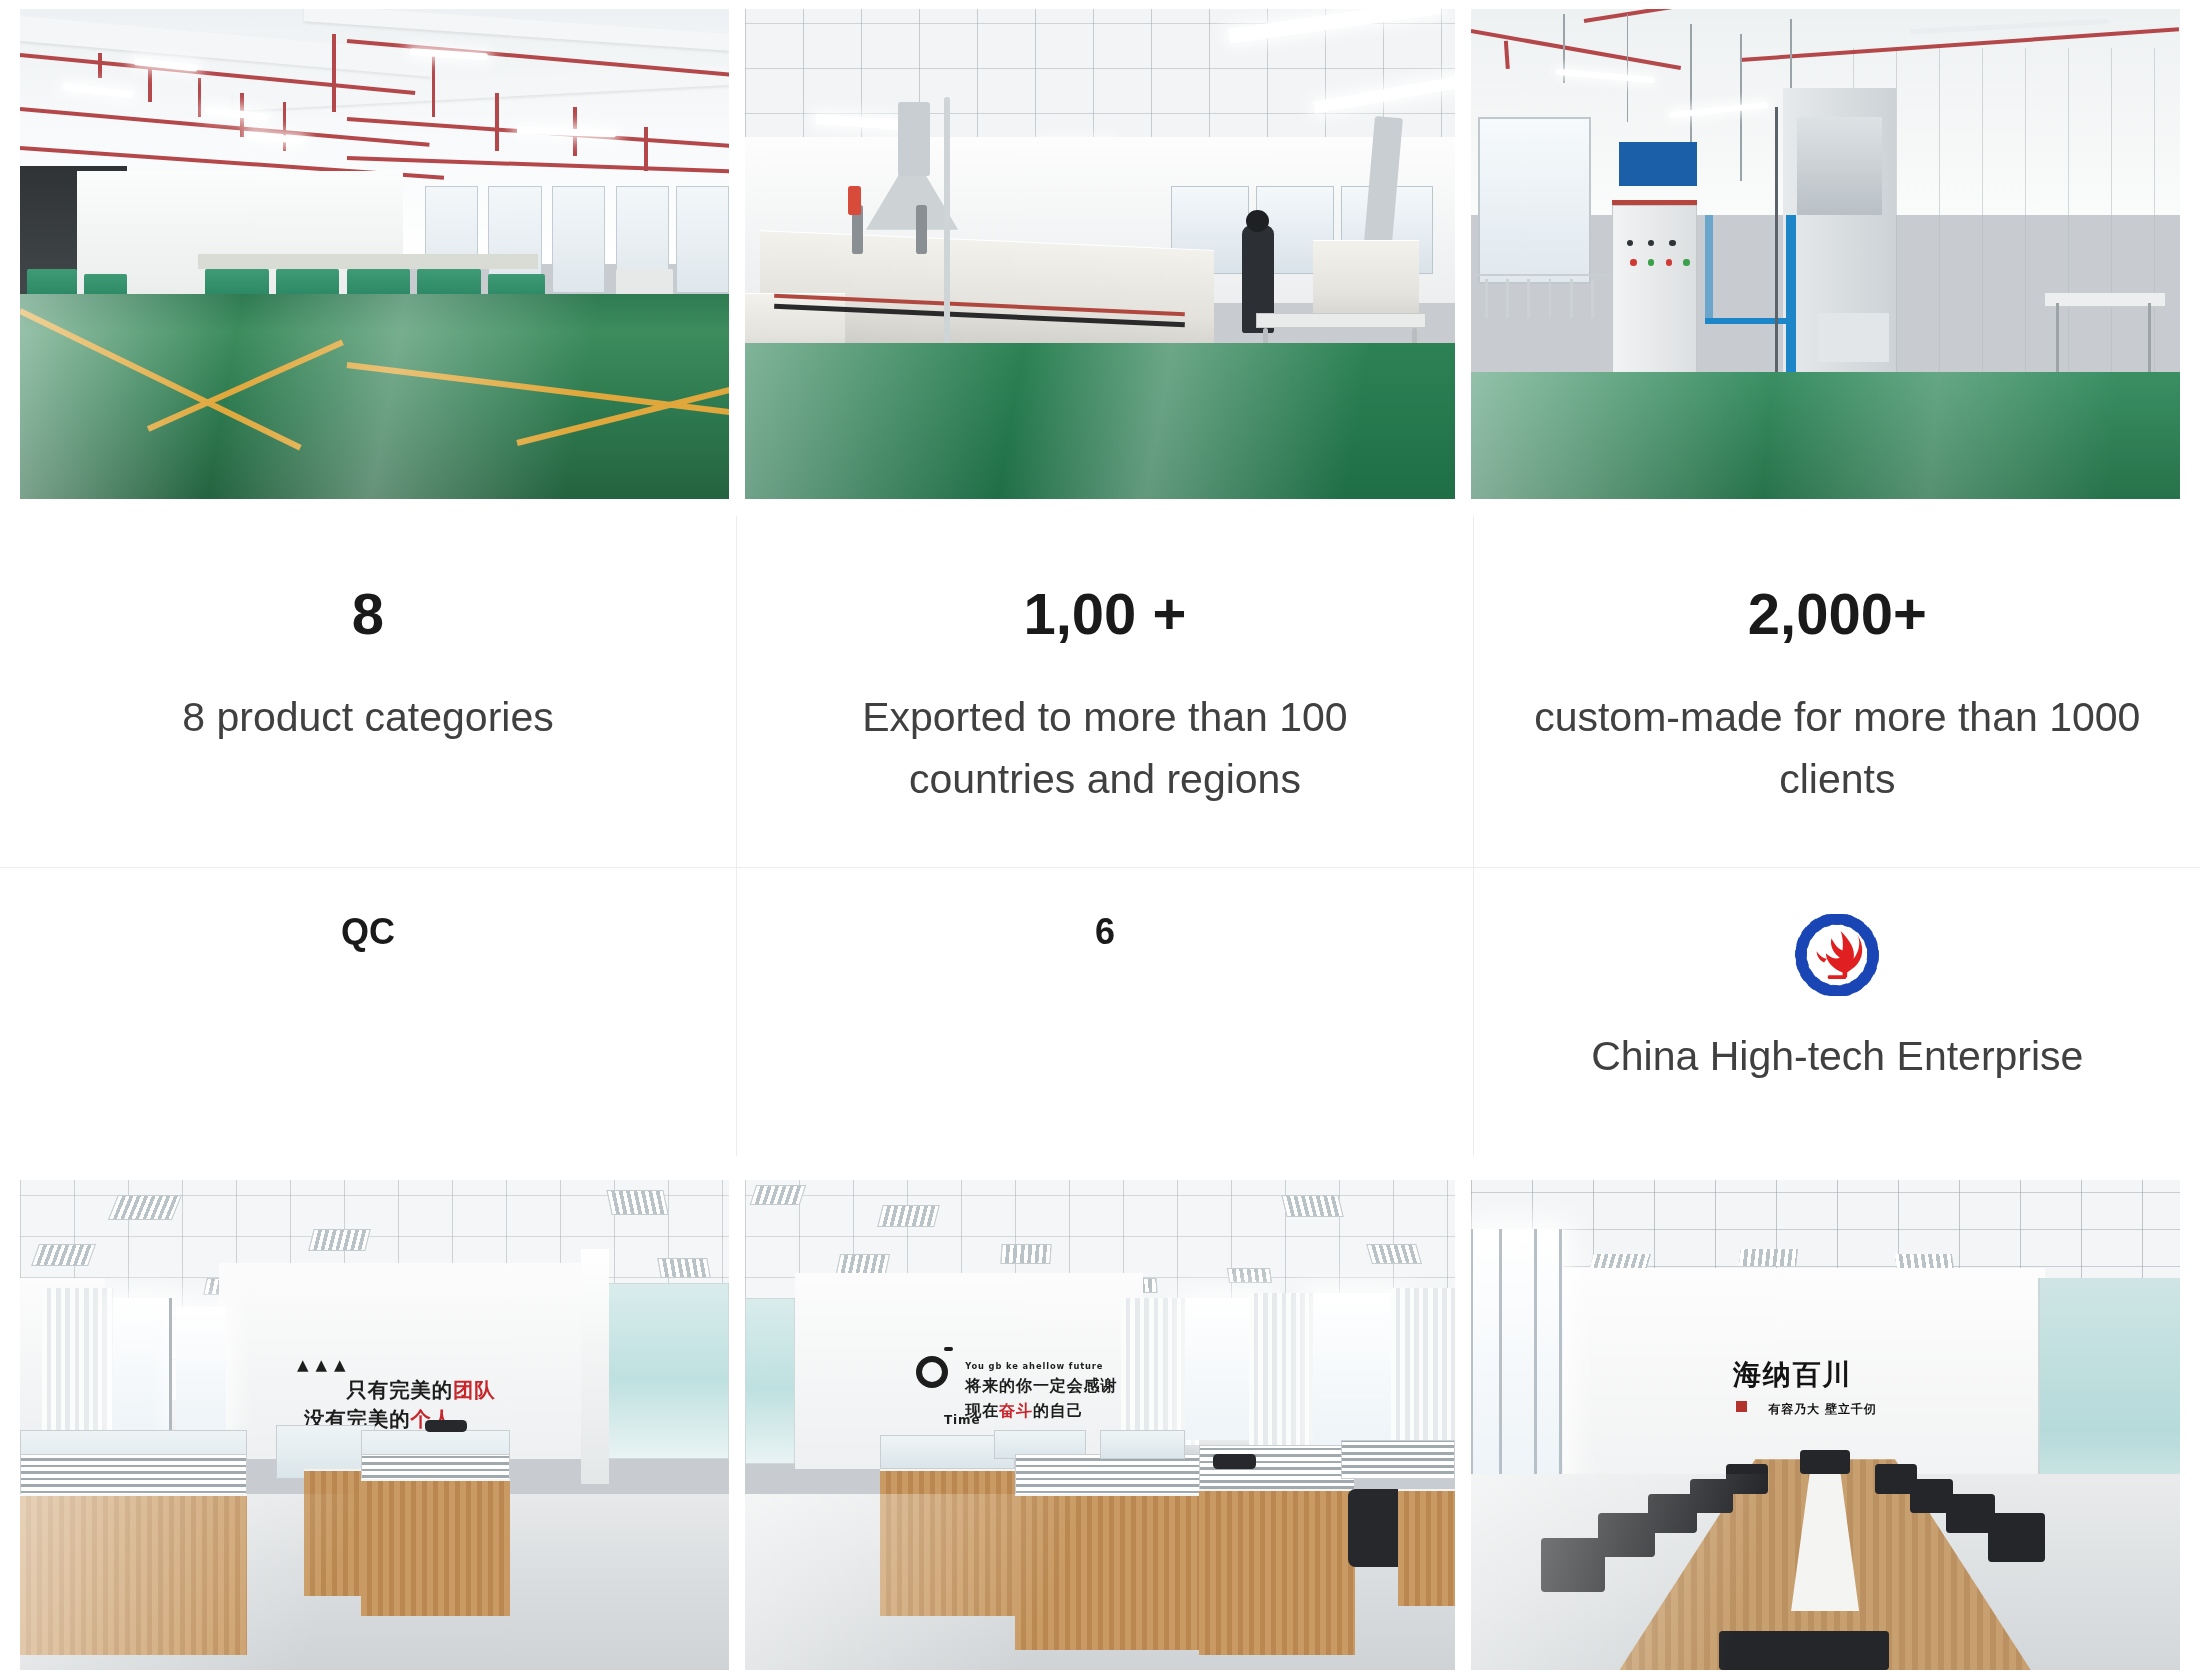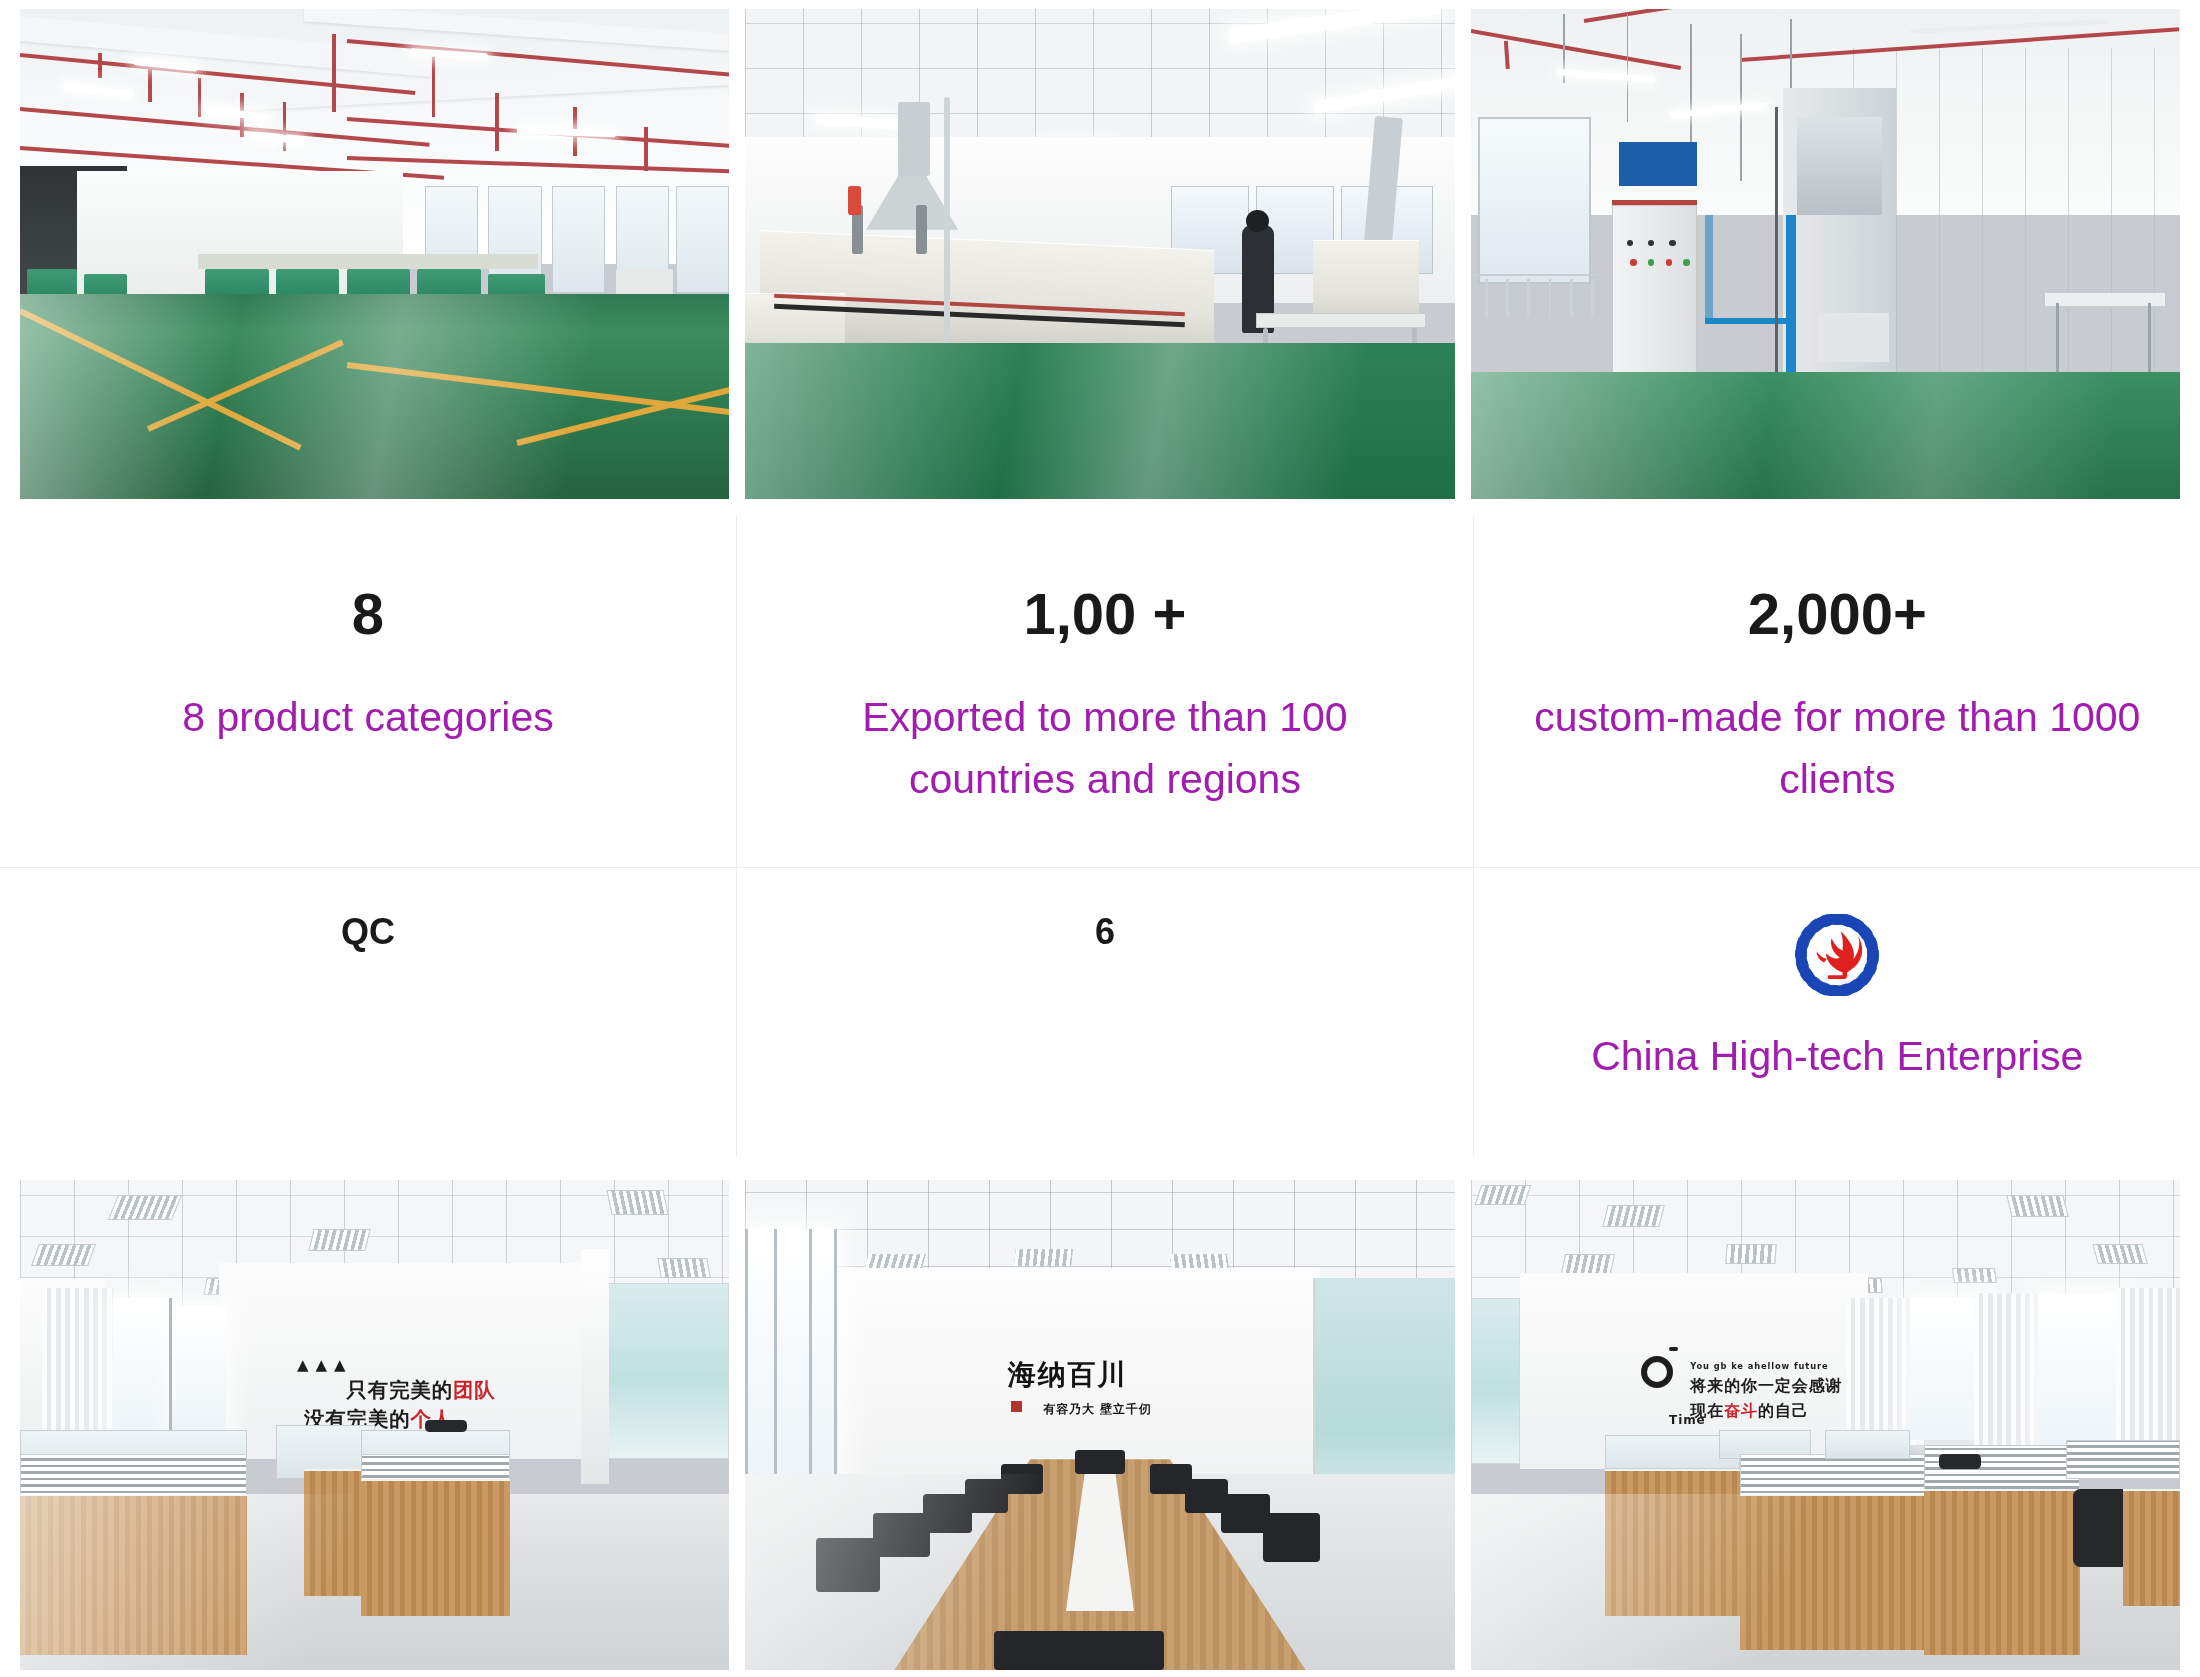--- a/index.html
+++ b/index.html
@@ -285,21 +285,21 @@
     color: #1a1a1a;
     letter-spacing: 0px;
   }
   .stat-number.small { font-size: 36px; }
 
   .stat-text {
     margin-top: 37px;
     font-family: "Liberation Sans", sans-serif;
     font-size: 41px;
     line-height: 1.52;
-    color: #a21caf;
+    color: #404040;
     max-width: 100%;
   }
   .cell.r1 .stat-text { margin-top: 43px; }
   .cell.r2 .stat-text { margin-top: 20.4px; }
 
   .cell.qc .stat-text { text-align: left; align-self: stretch; padding-left: 3.7px; }
 
   
   .logo-wrap {
     width: 126px; height: 83px;
@@ -557,60 +557,20 @@
         <div class="cubeGlass" style="left:36%;top:50%;width:14%;height:11%;"></div>
         <div class="cubeWood" style="left:40%;top:59%;width:13%;height:26%;"></div>
         <div class="cubeGlass" style="left:48%;top:51%;width:21%;height:9%;"></div>
         <div class="cubeSlat" style="left:48%;top:56%;width:21%;height:7%;"></div>
         <div class="cubeWood" style="left:48%;top:61%;width:21%;height:28%;"></div>
         <div class="chair" style="left:57%;top:49%;width:6%;height:2.5%;"></div>
         <div class="floorGloss"></div>
       </div>
     </div>
 
-    <div class="photo cf">
-      <div class="scene">
-        <div class="ceil"></div>
-        <div class="panelLight" style="position:absolute;left:17%;top:15%;width:8%;height:4%;background:#dfe6e8;background-image:repeating-linear-gradient(90deg,#fff 0 3.7px,#b9c2c6 3.7px 7.4px);transform:skew(-16deg);"></div>
-        <div class="panelLight" style="position:absolute;left:38%;top:14%;width:8%;height:3.5%;background:#dfe6e8;background-image:repeating-linear-gradient(90deg,#fff 0 3.7px,#b9c2c6 3.7px 7.4px);transform:skew(-6deg);"></div>
-        <div class="panelLight" style="position:absolute;left:60%;top:15%;width:8%;height:3.5%;background:#dfe6e8;background-image:repeating-linear-gradient(90deg,#fff 0 3.7px,#b9c2c6 3.7px 7.4px);transform:skew(8deg);"></div>
-
-        <div class="wall"></div>
-        <div class="winL"></div>
-        <div class="winMull" style="left:0;top:10%;height:62%;"></div>
-        <div class="winMull" style="left:4%;top:10%;height:62%;"></div>
-        <div class="winMull" style="left:9%;top:10%;height:62%;"></div>
-        <div class="winMull" style="left:12.5%;top:10%;height:62%;"></div>
-        <div class="glassWall"></div>
-
-        <div class="callig" style="left:37%;top:36%;font-size:28px;letter-spacing:1.9px;">海纳百川</div>
-        <div class="callig" style="left:42%;top:45%;font-size:12px;letter-spacing:0.9px;">有容乃大 壁立千仞</div>
-        <div class="stamp" style="left:37.5%;top:45%;width:11px;height:11px;"></div>
-
-        <div class="floor"></div>
-        <div class="table" style="top:57%;width:58%;height:43%;"></div>
-        <div class="runner" style="top:58%;width:20%;height:30%;"></div>
-
-        <div class="chair" style="left:46.5%;top:55%;width:7%;height:5%;"></div>
-        <div class="chair" style="left:36%;top:58%;width:6%;height:6%;"></div>
-        <div class="chair" style="left:31%;top:61%;width:6%;height:7%;"></div>
-        <div class="chair" style="left:25%;top:64%;width:7%;height:8%;"></div>
-        <div class="chair" style="left:18%;top:68%;width:8%;height:9%;"></div>
-        <div class="chair" style="left:10%;top:73%;width:9%;height:11%;"></div>
-        <div class="chair" style="left:57%;top:58%;width:6%;height:6%;"></div>
-        <div class="chair" style="left:62%;top:61%;width:6%;height:7%;"></div>
-        <div class="chair" style="left:67%;top:64%;width:7%;height:8%;"></div>
-        <div class="chair" style="left:73%;top:68%;width:8%;height:10%;"></div>
-        <div class="chair" style="left:35%;top:92%;width:24%;height:8%;"></div>
-
-        <div class="floorGloss" style="position:absolute;bottom:0;width:100%;height:40%;
-             background:linear-gradient(105deg,rgba(255,255,255,.5),rgba(255,255,255,0) 40%);"></div>
-      </div>
-    </div>
-
     <div class="photo of">
       <div class="scene">
         <div class="ceil"></div>
         <div class="panelLight" style="left:1%;top:1%;width:7%;height:4%;transform:skew(-18deg);"></div>
         <div class="panelLight" style="left:19%;top:5%;width:8%;height:4.5%;transform:skew(-14deg);"></div>
         <div class="panelLight" style="left:13%;top:15%;width:7%;height:4%;transform:skew(-12deg);"></div>
         <div class="panelLight" style="left:36%;top:13%;width:7%;height:4%;transform:skew(-4deg);"></div>
         <div class="panelLight" style="left:52%;top:20%;width:6%;height:3%;transform:skew(4deg);"></div>
         <div class="panelLight" style="left:68%;top:18%;width:6%;height:3%;transform:skew(8deg);"></div>
         <div class="panelLight" style="left:76%;top:3%;width:8%;height:4.5%;transform:skew(14deg);"></div>
@@ -640,16 +600,56 @@
         <div class="cubeGlass" style="left:50%;top:51%;width:12%;height:6%;"></div>
         <div class="cubeSlat" style="left:64%;top:54%;width:22%;height:10%;"></div>
         <div class="cubeWood" style="left:64%;top:63%;width:22%;height:34%;"></div>
         <div class="cubeSlat" style="left:84%;top:53%;width:16%;height:8%;"></div>
         <div class="chair" style="left:66%;top:56%;width:6%;height:3%;"></div>
         <div class="chair" style="left:85%;top:63%;width:8%;height:16%;border-radius:7.4px;"></div>
         <div class="cubeWood" style="left:92%;top:63%;width:8%;height:24%;"></div>
         <div class="floorGloss"></div>
       </div>
     </div>
+
+    <div class="photo cf">
+      <div class="scene">
+        <div class="ceil"></div>
+        <div class="panelLight" style="position:absolute;left:17%;top:15%;width:8%;height:4%;background:#dfe6e8;background-image:repeating-linear-gradient(90deg,#fff 0 3.7px,#b9c2c6 3.7px 7.4px);transform:skew(-16deg);"></div>
+        <div class="panelLight" style="position:absolute;left:38%;top:14%;width:8%;height:3.5%;background:#dfe6e8;background-image:repeating-linear-gradient(90deg,#fff 0 3.7px,#b9c2c6 3.7px 7.4px);transform:skew(-6deg);"></div>
+        <div class="panelLight" style="position:absolute;left:60%;top:15%;width:8%;height:3.5%;background:#dfe6e8;background-image:repeating-linear-gradient(90deg,#fff 0 3.7px,#b9c2c6 3.7px 7.4px);transform:skew(8deg);"></div>
+
+        <div class="wall"></div>
+        <div class="winL"></div>
+        <div class="winMull" style="left:0;top:10%;height:62%;"></div>
+        <div class="winMull" style="left:4%;top:10%;height:62%;"></div>
+        <div class="winMull" style="left:9%;top:10%;height:62%;"></div>
+        <div class="winMull" style="left:12.5%;top:10%;height:62%;"></div>
+        <div class="glassWall"></div>
+
+        <div class="callig" style="left:37%;top:36%;font-size:28px;letter-spacing:1.9px;">海纳百川</div>
+        <div class="callig" style="left:42%;top:45%;font-size:12px;letter-spacing:0.9px;">有容乃大 壁立千仞</div>
+        <div class="stamp" style="left:37.5%;top:45%;width:11px;height:11px;"></div>
+
+        <div class="floor"></div>
+        <div class="table" style="top:57%;width:58%;height:43%;"></div>
+        <div class="runner" style="top:58%;width:20%;height:30%;"></div>
+
+        <div class="chair" style="left:46.5%;top:55%;width:7%;height:5%;"></div>
+        <div class="chair" style="left:36%;top:58%;width:6%;height:6%;"></div>
+        <div class="chair" style="left:31%;top:61%;width:6%;height:7%;"></div>
+        <div class="chair" style="left:25%;top:64%;width:7%;height:8%;"></div>
+        <div class="chair" style="left:18%;top:68%;width:8%;height:9%;"></div>
+        <div class="chair" style="left:10%;top:73%;width:9%;height:11%;"></div>
+        <div class="chair" style="left:57%;top:58%;width:6%;height:6%;"></div>
+        <div class="chair" style="left:62%;top:61%;width:6%;height:7%;"></div>
+        <div class="chair" style="left:67%;top:64%;width:7%;height:8%;"></div>
+        <div class="chair" style="left:73%;top:68%;width:8%;height:10%;"></div>
+        <div class="chair" style="left:35%;top:92%;width:24%;height:8%;"></div>
+
+        <div class="floorGloss" style="position:absolute;bottom:0;width:100%;height:40%;
+             background:linear-gradient(105deg,rgba(255,255,255,.5),rgba(255,255,255,0) 40%);"></div>
+      </div>
+    </div>
   </div>
 
 </div>
 
 
 </body></html>

